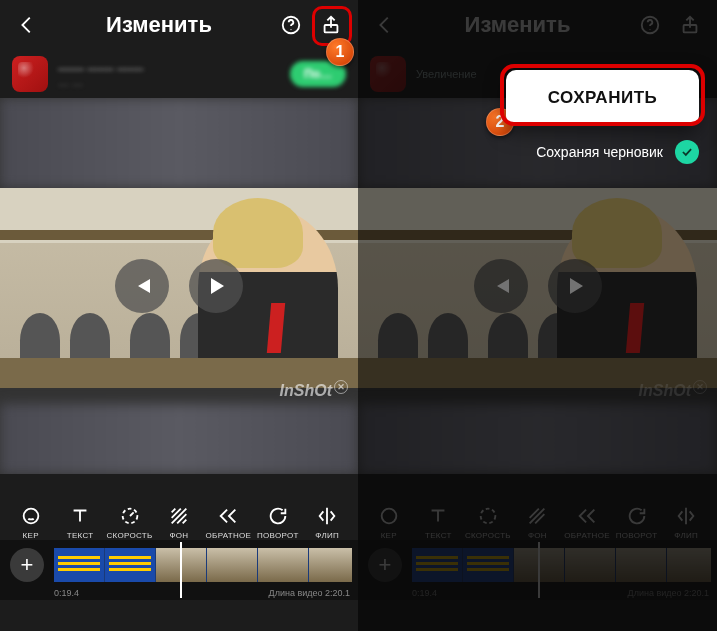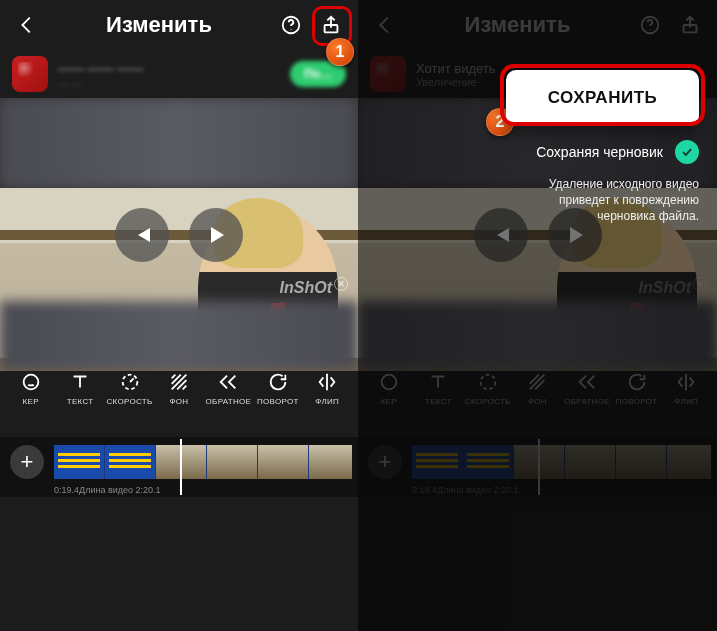--- a/index.html
+++ b/index.html
@@ -79,21 +79,21 @@
   .ad-sub { color:#888; font-size:11px; filter: blur(2px); }
   .ad-cta {
     background:#2ecc71; color:#fff; font-size:12px; font-weight:600;
     padding:6px 14px; border-radius:16px; filter: blur(2px);
   }
   .ad.right .ad-title, .ad.right .ad-sub { filter:none; }
   .ad.right .ad-title { color:#ddd; font-size:13px; font-weight:500;}
   .ad.right .ad-sub { color:#9aa; font-size:11px; }
   
   .preview {
-    height: 273px;
+    height: 376px;
     position: relative;
     background:#333;
     overflow:hidden;
     z-index:1;
   }
   .preview .blur-top, .preview .blur-bottom {
     position:absolute; left:0; right:0; height:90px;
     background: linear-gradient(90deg,#4a4a52,#5a5a62,#4a4a52);
     filter: blur(6px);
   }
@@ -133,21 +133,21 @@
     z-index:2;
   }
   .watermark .x {
     display:inline-block; width:14px; height:14px; border:1px solid rgba(255,255,255,0.5);
     border-radius:50%; font-size:9px; line-height:12px; text-align:center; font-style:normal;
     vertical-align:super; margin-left:2px;
   }
   
   .toolbar {
     height:66px;
-    display:flex; align-items:flex-start; justify-content:space-around;
+    display:flex; align-items:flex-end; justify-content:space-around;
     padding:0 6px;
     color:#eee;
     position:relative; z-index:2;
   }
   .tool { display:flex; flex-direction:column; align-items:center; gap:4px; width:48px;}
   .tool svg { width:22px; height:22px; fill:none; stroke:#fff; stroke-width:2;}
   .tool .lbl { font-size:8px; letter-spacing:0.3px; color:#ddd;}
   .tool.cut svg { stroke:#fff;}
   
   .timeline {
@@ -165,21 +165,21 @@
     display:flex; gap:1px;
     background:#1a3a7a;
     overflow:hidden;
   }
   .thumb { flex:0 0 50px; height:100%; background:linear-gradient(#c9bfa8,#7a6a4a); position:relative;}
   .thumb.blue { background:#1a4aaa;}
   .thumb.blue::after{content:""; position:absolute; top:8px; left:4px; right:4px; height:3px; background:#ffcc00; box-shadow:0 6px 0 #ffcc00, 0 12px 0 #ffcc00;}
   .playhead { position:absolute; top:2px; bottom:2px; left:180px; width:2px; background:#fff; z-index:3;}
   .timeinfo {
     position:absolute; bottom:2px; left:54px; right:8px;
-    display:flex; 
+    display:flex; justify-content:space-between;
     font-size:9px; color:#888;
   }
   
   .callout-ring {
     position:absolute; border:3px solid #d00; border-radius:10px; z-index:20;
   }
   .callout-num {
     position:absolute; width:28px; height:28px; border-radius:50%;
     background: radial-gradient(circle at 35% 30%, #ff7a2a, #cc3a00);
     border:1px solid #fff3; box-shadow:0 2px 4px rgba(0,0,0,0.5);
@@ -377,21 +377,20 @@
             <path d="M12 3v12M8 7l4-4 4 4"></path>
             <rect x="5" y="12" width="14" height="8" rx="1"></rect>
           </svg>
       </div>
     </div>
   </div>
 
   <div class="ad right">
     <div class="ad-icon"></div>
     <div class="ad-text">
-      <div class="ad-title">Хотит видеть</div>
       <div class="ad-sub">Увеличение</div>
     </div>
   </div>
 
   <div class="preview">
     <div class="blur-top"></div>
     <div class="clip">
       <div class="wall"></div>
         <div class="wallboard"></div>
       <div class="kid small k1"></div>
@@ -491,16 +490,15 @@
   <div class="save-popup-ring"></div>
 
   <div class="draft-row">
     <span>Сохраняя черновик</span>
     <span class="check">
       <svg viewBox="0 0 24 24">
           <polyline points="5 12 10 17 19 7"></polyline>
         </svg>
     </span>
   </div>
-  <div class="warn-text">Удаление исходного видео приведет к повреждению черновика файла.</div>
 
   <div class="callout-num" style="top:108px; left:128px;">2</div>
 </div>
 
 </body></html>

